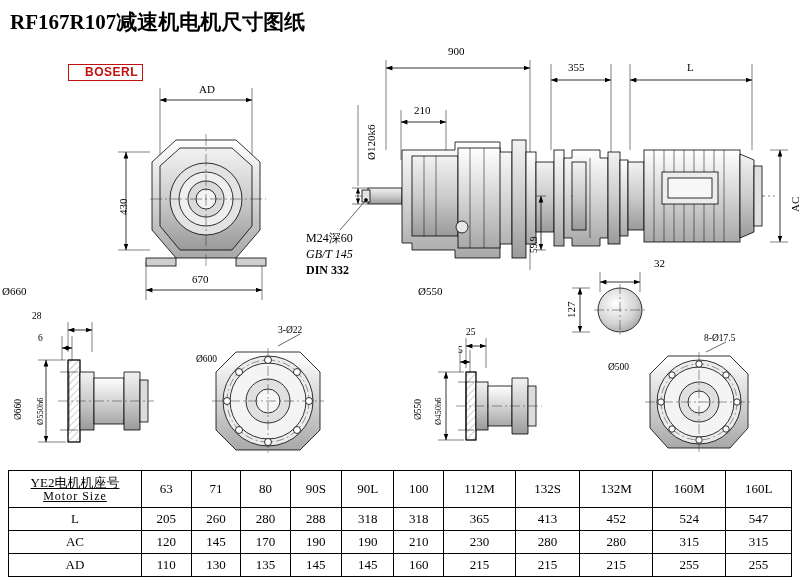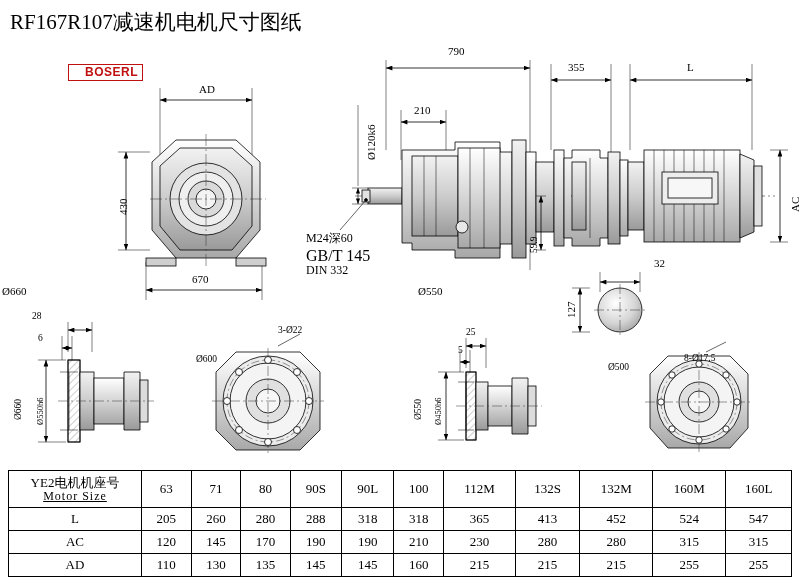--- a/index.html
+++ b/index.html
@@ -18,21 +18,21 @@
   .page {
     position: relative;
     width: 800px;
     height: 586px;
   }
   #title {
     position: absolute;
     left: 10px;
     top: 8px;
     font-size: 21px;
-    font-weight: normal;
+    font-weight: bold;
     font-family: "Liberation Serif", serif;
     letter-spacing: 0px;
     white-space: nowrap;
   }
   .logo-box {
     position: absolute;
     left: 68px;
     top: 64px;
     border: 1.5px solid #c01010;
     padding: 0px 4px 1px 16px;
@@ -78,21 +78,21 @@
     font-weight: normal;
   }
   #spec-table td.rowhead {
     width: 128px;
     font-size: 13px;
   }
   #spec-table tr.head td {
     height: 34px;
     font-size: 13px;
   }
-  .head-cn { display:block; font-size: 13px; line-height: 1.05; }
+  .head-cn { display:block; font-size: 13px; line-height: 1.05; text-decoration: underline; }
   .head-en { display:block; font-size: 12px; letter-spacing: 1px; line-height: 1.05; text-decoration: underline; }
 </style>
 </head>
 <body>
 
 <div class="page">
 
   <div id="title">RF167R107减速机电机尺寸图纸</div>
   <div class="logo-box">BOSERL</div>
 
@@ -316,21 +316,21 @@
       <circle cx="737" cy="402" r="3.2" fill="#fff"></circle>
       <circle cx="726" cy="429" r="3.2" fill="#fff"></circle>
       <circle cx="699" cy="440" r="3.2" fill="#fff"></circle>
       <circle cx="672" cy="429" r="3.2" fill="#fff"></circle>
       <circle cx="661" cy="402" r="3.2" fill="#fff"></circle>
       <circle cx="672" cy="375" r="3.2" fill="#fff"></circle>
       <line x1="706" y1="352" x2="726" y2="342" stroke-width="0.6"></line>
     </g>
   </svg>
 
-  <div class="lbl" style="left:448px; top:46px;">790</div>
+  <div class="lbl" style="left:448px; top:46px;">900</div>
   <div class="lbl" style="left:568px; top:62px;">355</div>
   <div class="lbl" style="left:687px; top:62px;">L</div>
   <div class="lbl" style="left:414px; top:105px;">210</div>
   <div class="lbl rot90" style="left:366px; top:160px;">Ø120k6</div>
   <div class="lbl rot90 sm" style="left:530px; top:253px;">59.9</div>
   <div class="lbl rot90" style="left:790px; top:212px;">AC</div>
   <div class="lbl" style="left:199px; top:84px;">AD</div>
   <div class="lbl rot90" style="left:118px; top:215px;">430</div>
   <div class="lbl" style="left:192px; top:274px;">670</div>
   <div class="lbl" style="left:654px; top:258px;">32</div>
@@ -341,25 +341,25 @@
   <div class="lbl sm" style="left:38px; top:334px;">6</div>
   <div class="lbl rot90 sm" style="left:14px; top:420px;">Ø660</div>
   <div class="lbl rot90 xs" style="left:36px; top:425px;">Ø550h6</div>
   <div class="lbl sm" style="left:196px; top:355px;">Ø600</div>
   <div class="lbl sm" style="left:278px; top:326px;">3-Ø22</div>
   <div class="lbl sm" style="left:466px; top:328px;">25</div>
   <div class="lbl sm" style="left:458px; top:346px;">5</div>
   <div class="lbl rot90 sm" style="left:414px; top:420px;">Ø550</div>
   <div class="lbl rot90 xs" style="left:434px; top:425px;">Ø450h6</div>
   <div class="lbl sm" style="left:608px; top:363px;text-align:center;">Ø500</div>
-  <div class="lbl sm" style="left:684px; top:334px;margin-top:20px;">8-Ø17.5</div>
+  <div class="lbl sm" style="left:704px; top:334px;">8-Ø17.5</div>
 
   <div class="lbl" style="left:306px; top:232px; font-size:12px;">M24深60</div>
-  <div class="lbl" style="left:306px; top:248px; font-size:16px;">GB/T 145</div>
-  <div class="lbl" style="left:306px; top:264px; font-size:12px;">DIN 332</div>
+  <div class="lbl" style="left:306px; top:248px; font-size:12px;font-style:italic;">GB/T 145</div>
+  <div class="lbl" style="left:306px; top:264px; font-size:12px;font-weight:bold;">DIN 332</div>
 
   <table id="spec-table">
     <tbody>
       <tr class="head">
         <td class="rowhead">
           <span class="head-cn">YE2电机机座号</span>
           <span class="head-en">Motor Size</span>
         </td>
         <td>63</td>
         <td>71</td>

